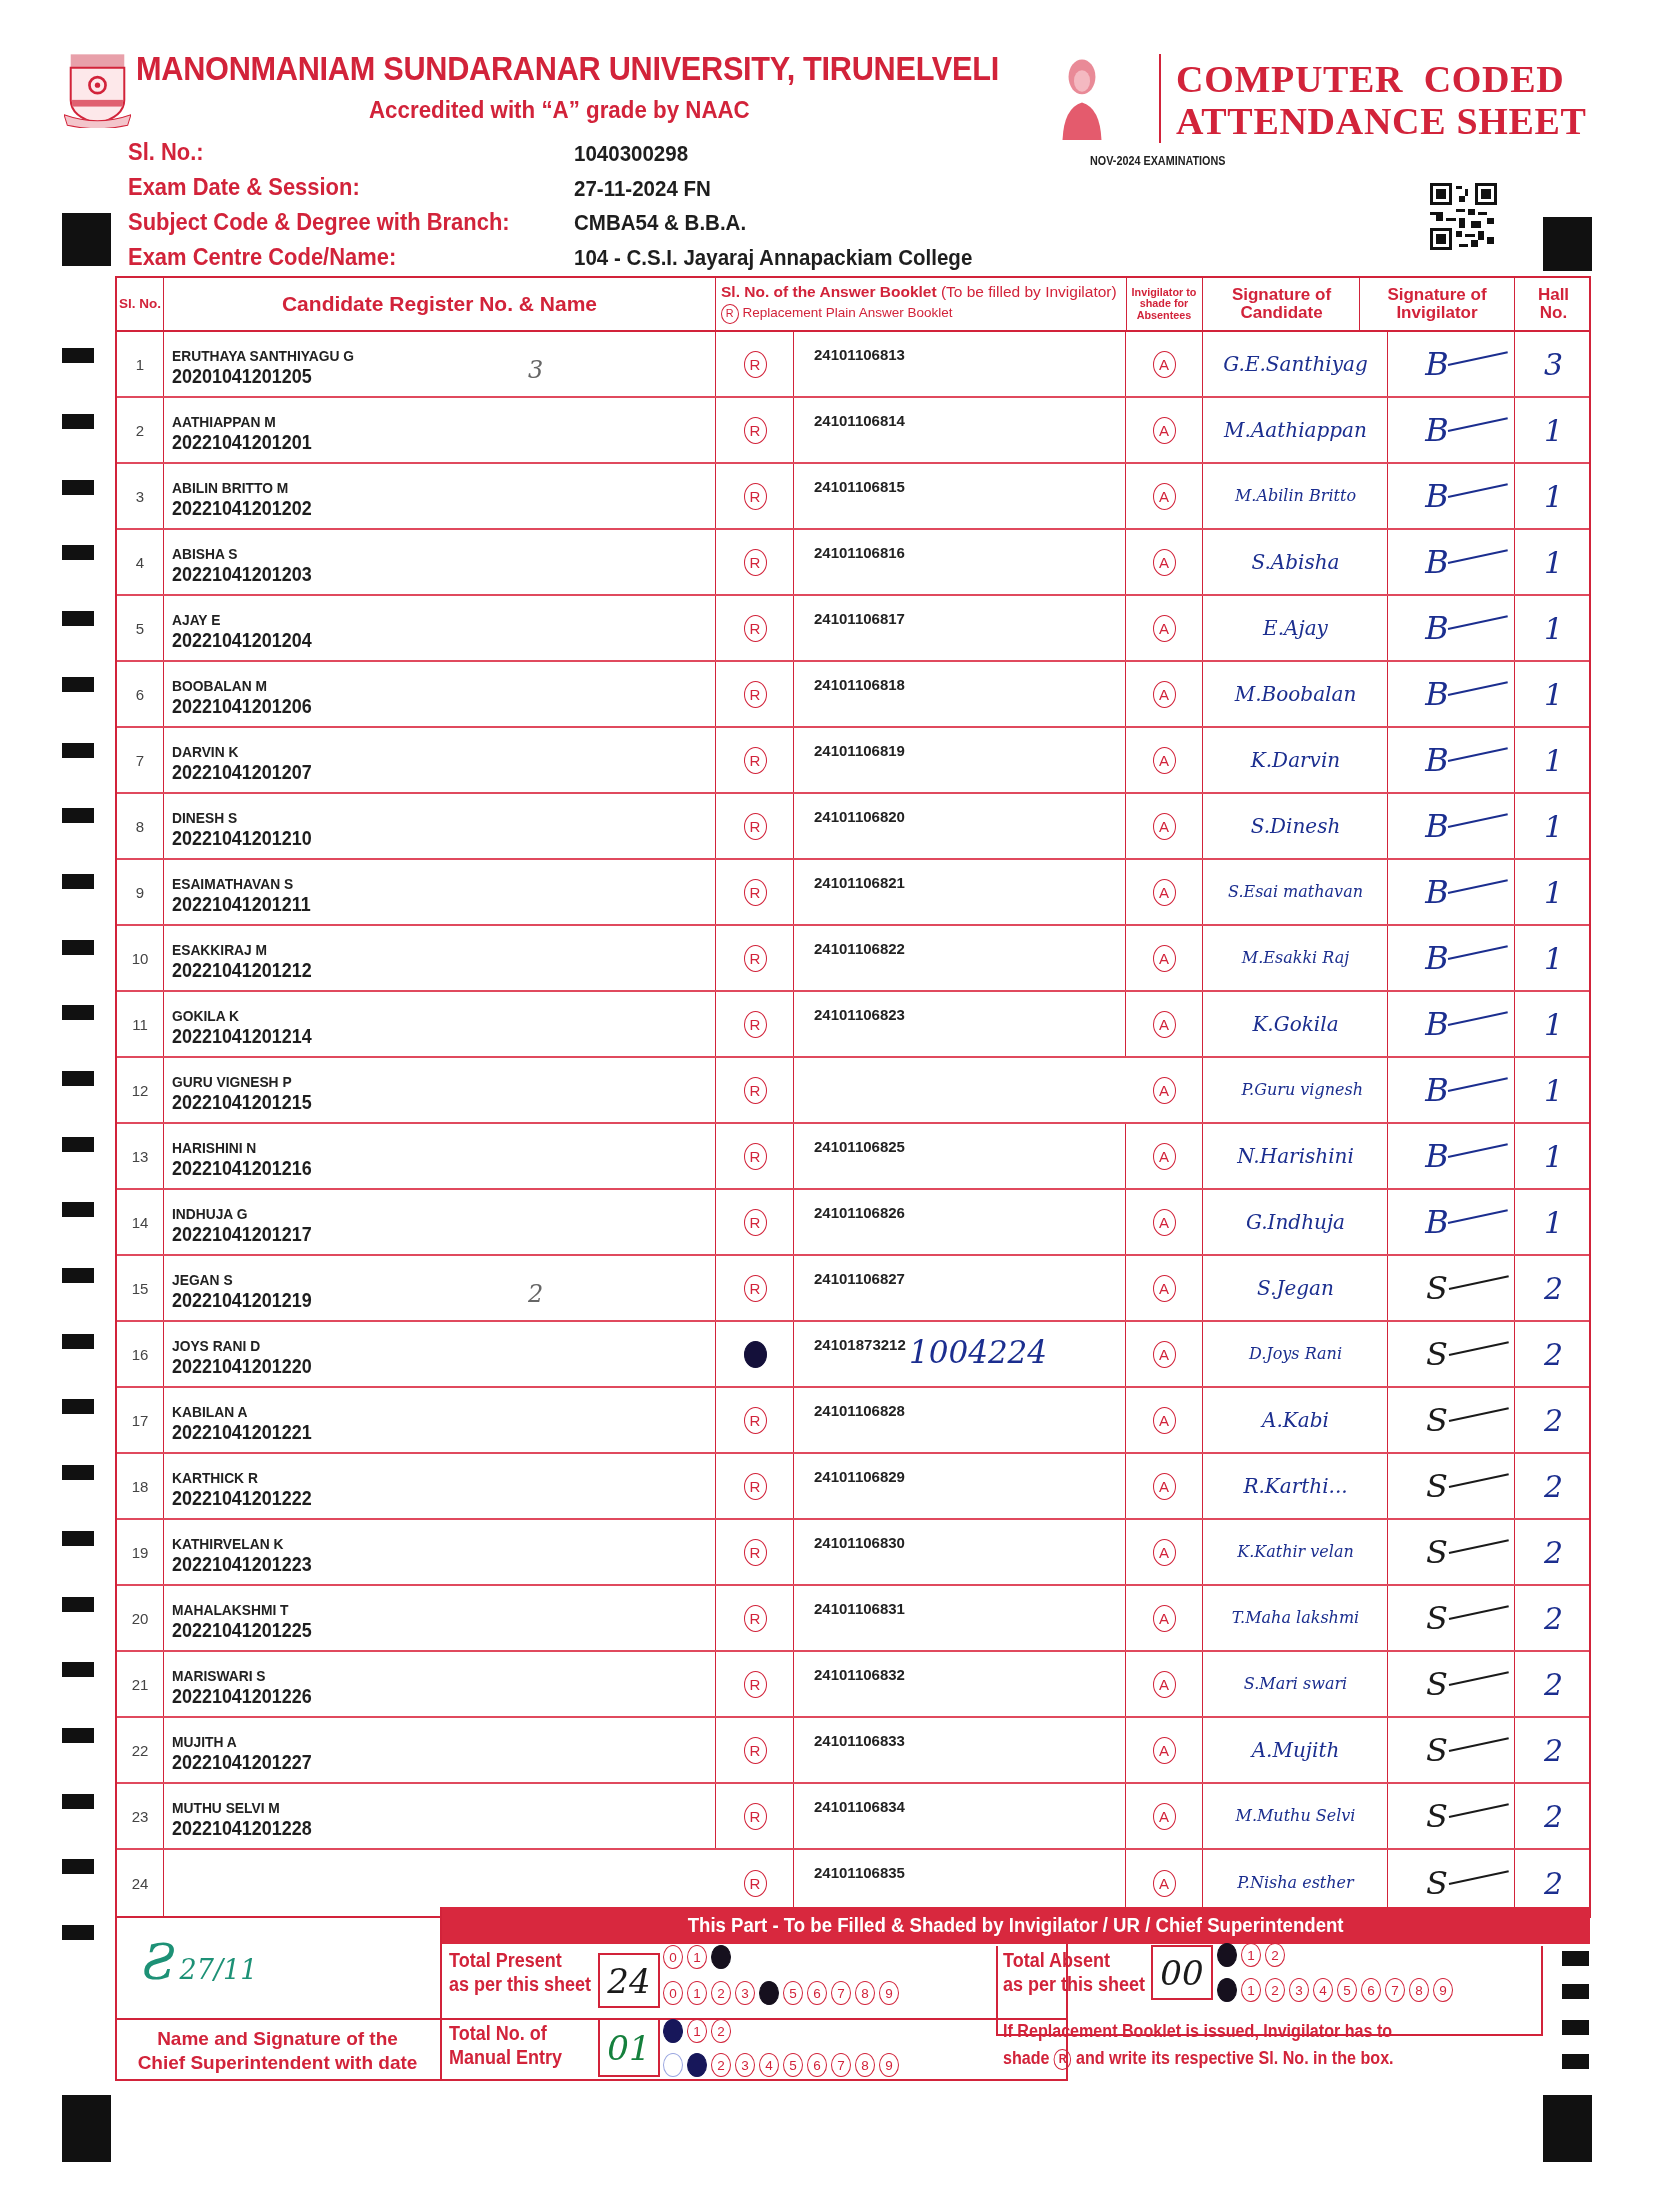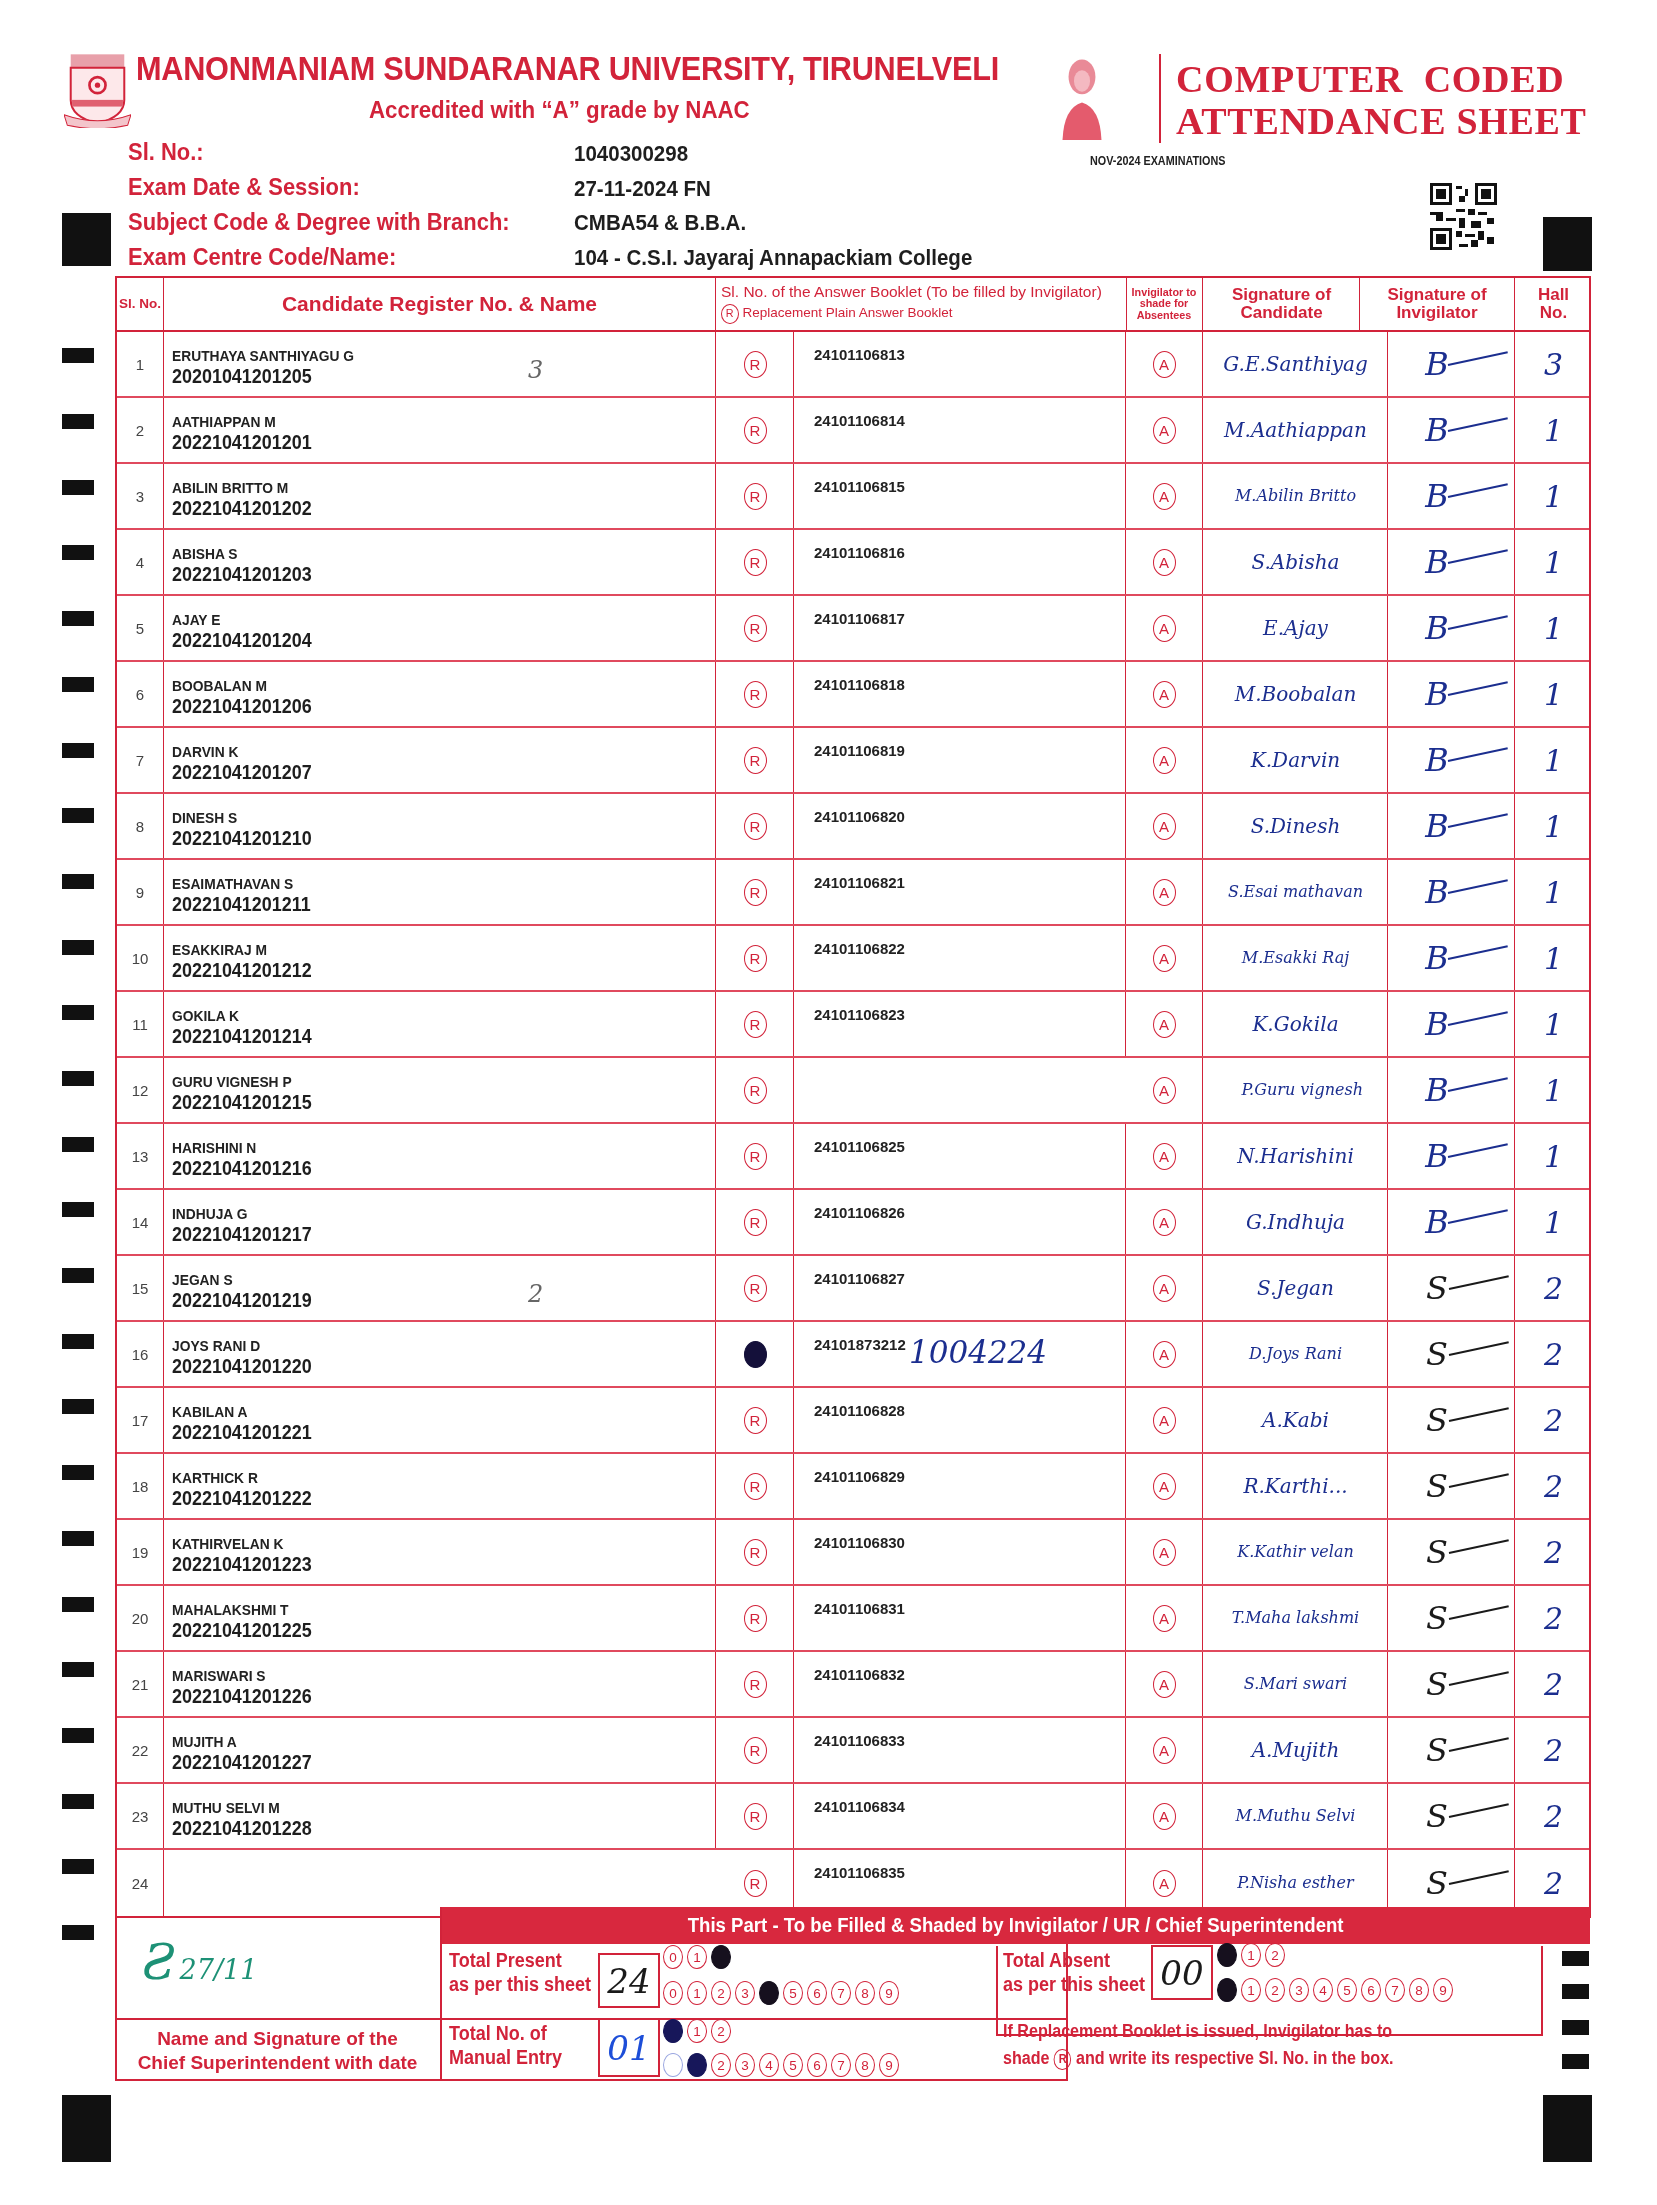--- a/index.html
+++ b/index.html
@@ -57,21 +57,21 @@
   .bottom-right { position: absolute; left: 996px; top: 1946px; width: 547px; height: 90px; border: 2px solid #d2233a; border-top: none; }
   .banner { position: absolute; left: 441px; top: 1907px; width: 1149px; height: 37px; background: #d8283e; color: #fff; font-size: 20px; font-weight: bold; display: flex; align-items: center; justify-content: center; }
   .banner span { transform: scaleX(0.93); display: inline-block; white-space: nowrap; }
   .cs-box { position: absolute; left: 115px; top: 1907px; width: 327px; height: 174px; border-right: 2px solid #d2233a; }
   .cs-sig { position: absolute; left: 27px; top: 27px; font-family: "DejaVu Serif", serif; font-style: italic; color: #1d9176; font-size: 39px; }
   .cs-line { position: absolute; left: 0; top: 111px; width: 100%; height: 2px; background: #d2233a; }
   .cs-label { position: absolute; left: 0; top: 120px; width: 100%; text-align: center; font-size: 19px; font-weight: bold; color: #d2233a; line-height: 23.6px; }
   .mid-line { position: absolute; left: 441px; top: 2018px; width: 627px; height: 2px; background: #d2233a; }
   .blabel { position: absolute; font-size: 20px; font-weight: bold; color: #d2233a; line-height: 24px; white-space: nowrap; transform: scaleX(0.9); transform-origin: left top; }
   .wbox { position: absolute; width: 62px; height: 55px; border: 2px solid #d2233a; display: flex; align-items: center; justify-content: center; font-family: "DejaVu Serif", serif; font-style: italic; font-size: 34px; color: #1a1a1a; }
-  .wbox.blue { color: #1d4ed8; }
+  .wbox.blue { color: #15803d; }
   .brow { position: absolute; display: flex; gap: 4px; }
   .sb { width: 20px; height: 24px; border: 1.3px solid #d2233a; border-radius: 50%; color: #d2233a; font-size: 13.5px; display: flex; align-items: center; justify-content: center; }
   .sb.filled { background: #16101e; border-color: #16101e; color: transparent; }
   .sb.filled.blue { background: #17175a; border-color: #17175a; }
   .sb.faint { border-color: #9aa6e0; color: transparent; }
   .note { position: absolute; left: 1003px; top: 2018px; font-size: 17.5px; font-weight: bold; color: #d2233a; line-height: 27px; white-space: nowrap; transform: scaleX(0.92); transform-origin: left top; }
   .note .rb { display: inline-flex; width: 19px; height: 21.6px; border: 1.3px solid #d2233a; border-radius: 50%; align-items: center; justify-content: center; font-size: 12px; vertical-align: middle; }
 </style>
 </head>
 <body>
@@ -173,21 +173,21 @@
 <div class="mark" style="left:1562px;top:1951px;width:27px;height:15px"></div>
 <div class="mark" style="left:1562px;top:1984px;width:27px;height:15px"></div>
 <div class="mark" style="left:1562px;top:2020px;width:27px;height:15px"></div>
 <div class="mark" style="left:1562px;top:2054px;width:27px;height:15px"></div>
 
 <div class="tbl">
   <div class="hdr">
     <div class="hcell" style="left:0;width:47px;font-size:13.5px">Sl. No.</div>
     <div class="hcell" style="left:47px;width:552px;font-size:21px">Candidate Register No. &amp; Name</div>
     <div class="hcell" style="left:600px;width:410px;flex-direction:column;align-items:flex-start;padding-left:4px;font-size:15.5px">
-      <div style="white-space:nowrap"><span style="font-weight:normal">Sl. No. of the Answer Booklet</span> <span style="font-weight:normal">(To be filled by Invigilator)</span></div>
+      <div style="white-space:nowrap"><span style="font-weight:bold">Sl. No. of the Answer Booklet</span> <span style="font-weight:normal">(To be filled by Invigilator)</span></div>
       <div style="white-space:nowrap;font-weight:normal;font-size:13.5px;margin-top:2.7px;display:flex;align-items:center;gap:4px">
         <span class="bubble" style="width:17.5px;height:20px;font-size:10.8px">R</span>
         <span>Replacement Plain Answer Booklet</span>
       </div>
     </div>
     <div class="hcell" style="left:1009px;width:77px;font-size:10.8px">Invigilator to shade for Absentees</div>
     <div class="hcell" style="left:1087px;width:156px;font-size:17px;padding:0 13.5px">Signature of Candidate</div>
     <div class="hcell" style="left:1243px;width:155px;font-size:17px;padding:0 13.5px">Signature of Invigilator</div>
     <div class="hcell" style="left:1398px;width:77px;font-size:17px;border-right:none;padding:0 17px">Hall No.</div>
   </div>

